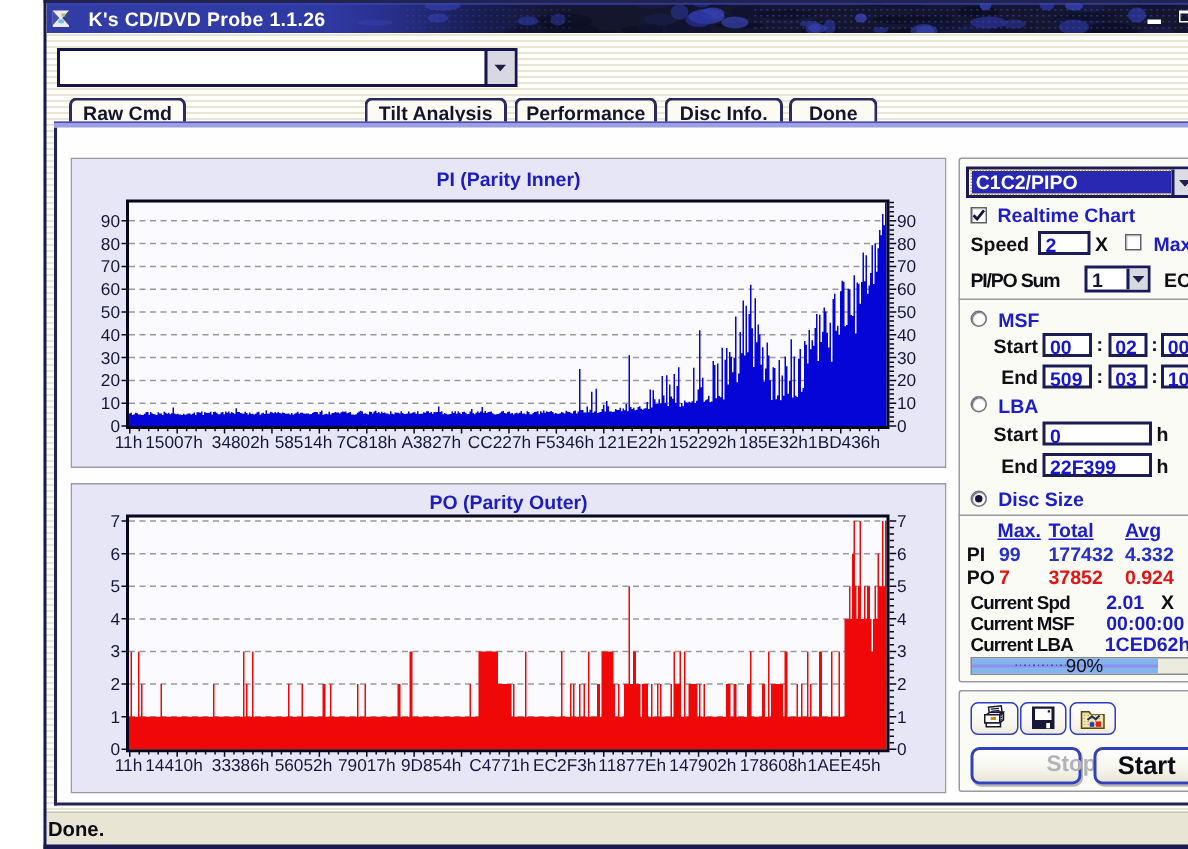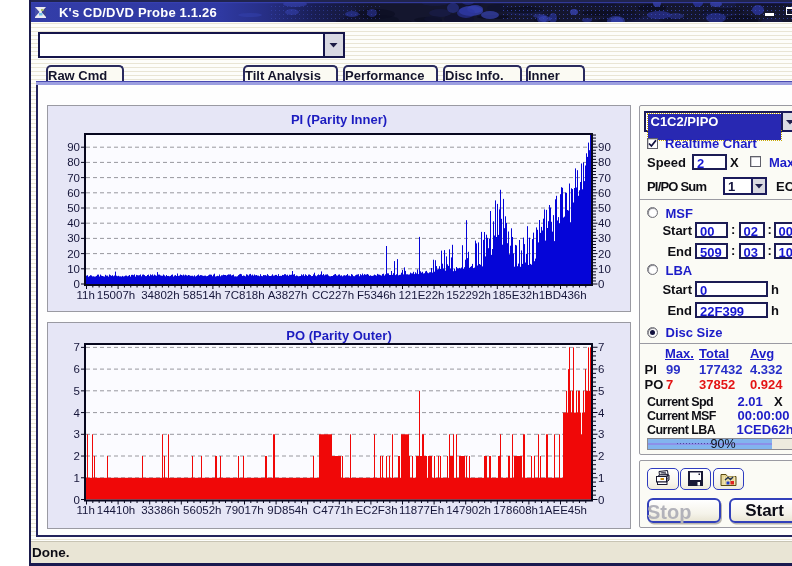--- a/index.html
+++ b/index.html
@@ -4,21 +4,21 @@
 body{width:792px;height:566px;overflow:hidden;font-family:"Liberation Sans",sans-serif}
 #win{position:relative;width:792px;height:566px;
   background:repeating-linear-gradient(180deg,#fdfdfa 0 3px,#e9e5d5 3px 4px);margin-left:29px;}
 .abs{position:absolute}
 .bold{font-weight:bold}
 .inp{position:absolute;border:2px solid #1c1c55;background:#fff;color:#1616d2;font-weight:bold;font-size:13px;line-height:13px;padding:1px 0 0 3px}
 .lbl{position:absolute;font-weight:bold;font-size:13px;color:#0e0e14;white-space:nowrap}
 .blbl{position:absolute;font-weight:bold;font-size:13px;color:#1c1cc8;white-space:nowrap}
 .grp{position:absolute;border:1px solid #9a9aa2;background:#fbfbf5;border-radius:2px}
 .tab{position:absolute;border:2px solid #2a2a5e;border-bottom:none;border-radius:5px 5px 0 0;
-  background:#fbfaf3;font-weight:bold;font-size:13px;color:#14142c;text-align:left}
+  background:#fbfaf3;font-weight:bold;font-size:13px;color:#14142c;text-align:center}
 .radio{position:absolute;width:11px;height:11px;border-radius:50%;background:#fff;border:1px solid #707078;box-shadow:inset 0.5px 0.5px 1px #40404a}
 .ibtn{position:absolute;width:32px;height:22.5px;border:1.5px solid #2e3cc0;border-radius:5px;background:linear-gradient(180deg,#ffffff 0,#f7f5ec 70%,#eeeadb 100%)}
 </style></head><body>
 <div id="win">
 <div class="abs" style="left:0;top:0;width:792px;height:2px;background:#20244e;z-index:9"></div>
     <div class="abs" style="left:0;top:0;width:2px;height:566px;background:#1a1a4a;z-index:9"></div>
     <div class="abs" style="left:790px;top:0;width:2px;height:566px;background:#1a1a4a;z-index:9"></div>
     <div class="abs" style="left:0;top:563px;width:792px;height:3px;background:#1a1a50;z-index:9"></div>
     <svg width="788" height="20" viewBox="0 0 788 20" style="position:absolute;left:2px;top:2px">
       <defs>
@@ -121,21 +121,21 @@
     </svg>
     <div class="abs" style="left:9px;top:32px;width:307px;height:26px;border:2px solid #15154a;background:#fff"></div>
     <div class="abs" style="left:294px;top:34px;width:20px;height:22px;background:#d8d8e2;border-left:2px solid #15154a"></div>
     <svg class="abs" style="left:300px;top:43px" width="9" height="5" viewBox="0 0 9 5">
       <path d="M0.5 0h8L4.5 4.5Z" fill="#1c1c44"></path>
     </svg>
     <div class="tab" style="left:17px;top:65px;width:78px;height:19px;line-height:17px;z-index:1">Raw Cmd</div>
     <div class="tab" style="left:214px;top:65px;width:95px;height:19px;line-height:17px;z-index:1">Tilt Analysis</div>
     <div class="tab" style="left:314px;top:65px;width:95px;height:19px;line-height:17px;z-index:1">Performance</div>
     <div class="tab" style="left:414px;top:65px;width:79px;height:19px;line-height:17px;z-index:1">Disc Info.</div>
-    <div class="tab" style="left:497px;top:65px;width:59px;height:19px;line-height:17px;z-index:1">Inner</div>
+    <div class="tab" style="left:497px;top:65px;width:59px;height:19px;line-height:17px;z-index:1">Done</div>
     <div class="abs" style="left:7px;top:80.5px;width:778.5px;height:4px;background:#9c9fe0;border-top:1px solid #4a4ab2;z-index:2"></div>
     <div class="abs" style="left:7px;top:84.5px;width:778.5px;height:452px;background:#fefefe;border-left:2px solid #23235c;border-right:2px solid #23235c;border-bottom:2px solid #23235c"></div>
     <svg width="584" height="207" viewBox="0 0 584 207" style="position:absolute;left:18px;top:105px">
       <rect x="0.5" y="0.5" width="583" height="206" fill="#e6e6f6" stroke="#9a9aa2"></rect>
       <text x="292" y="19" text-anchor="middle" font-family="Liberation Sans, sans-serif" font-size="13" font-weight="bold" fill="#1c1cc0">PI (Parity Inner)</text>
       <rect x="39" y="30" width="505" height="149" fill="#fbfbff"></rect>
       <path d="M39 163.8H544M39 148.6H544M39 133.4H544M39 118.2H544M39 103.0H544M39 87.8H544M39 72.6H544M39 57.4H544M39 42.2H544" stroke="#98989e" stroke-width="1" stroke-dasharray="4 3" fill="none"></path>
       <path d="M39.5 179V170.7M40.5 179V170.2M41.5 179V171.7M42.5 179V171.1M43.5 179V170.2M44.5 179V170.5M45.5 179V171.4M46.5 179V171.3M47.5 179V171.6M48.5 179V171.5M49.5 179V170.9M50.5 179V169.7M51.5 179V169.6M52.5 179V171.5M53.5 179V169.6M54.5 179V170.7M55.5 179V171.0M56.5 179V171.3M57.5 179V171.6M58.5 179V169.8M59.5 179V170.7M60.5 179V170.6M61.5 179V171.6M62.5 179V169.5M63.5 179V170.2M64.5 179V170.9M65.5 179V170.2M66.5 179V171.2M67.5 179V170.5M68.5 179V166.6M69.5 179V170.7M70.5 179V171.2M71.5 179V170.8M72.5 179V171.4M73.5 179V171.3M74.5 179V171.6M75.5 179V170.9M76.5 179V171.5M77.5 179V171.2M78.5 179V170.6M79.5 179V170.6M80.5 179V171.3M81.5 179V170.8M82.5 179V170.0M83.5 179V171.6M84.5 179V169.9M85.5 179V169.8M86.5 179V170.2M87.5 179V169.4M88.5 179V171.6M89.5 179V169.9M90.5 179V170.2M91.5 179V170.4M92.5 179V170.2M93.5 179V169.5M94.5 179V171.3M95.5 179V169.7M96.5 179V169.5M97.5 179V170.1M98.5 179V171.1M99.5 179V171.1M100.5 179V170.0M101.5 179V169.6M102.5 179V171.1M103.5 179V169.4M104.5 179V170.2M105.5 179V169.4M106.5 179V170.7M107.5 179V169.6M108.5 179V170.3M109.5 179V170.8M110.5 179V167.1M111.5 179V169.6M112.5 179V169.6M113.5 179V170.4M114.5 179V170.7M115.5 179V170.8M116.5 179V169.5M117.5 179V170.4M118.5 179V171.3M119.5 179V170.0M120.5 179V171.0M121.5 179V170.9M122.5 179V171.3M123.5 179V170.9M124.5 179V169.9M125.5 179V169.5M126.5 179V171.5M127.5 179V170.6M128.5 179V170.1M129.5 179V171.0M130.5 179V168.5M131.5 179V170.9M132.5 179V170.6M133.5 179V169.5M134.5 179V170.0M135.5 179V170.5M136.5 179V169.6M137.5 179V170.5M138.5 179V169.7M139.5 179V170.3M140.5 179V170.7M141.5 179V170.0M142.5 179V170.3M143.5 179V170.8M144.5 179V170.8M145.5 179V170.7M146.5 179V171.3M147.5 179V170.3M148.5 179V171.5M149.5 179V170.9M150.5 179V170.2M151.5 179V169.5M152.5 179V170.8M153.5 179V170.1M154.5 179V170.2M155.5 179V170.6M156.5 179V170.9M157.5 179V170.7M158.5 179V170.6M159.5 179V171.2M160.5 179V171.0M161.5 179V170.3M162.5 179V169.6M163.5 179V169.6M164.5 179V169.8M165.5 179V171.2M166.5 179V169.6M167.5 179V168.7M168.5 179V171.5M169.5 179V171.2M170.5 179V170.8M171.5 179V171.1M172.5 179V169.5M173.5 179V171.3M174.5 179V170.3M175.5 179V170.3M176.5 179V169.7M177.5 179V170.0M178.5 179V170.0M179.5 179V170.6M180.5 179V169.9M181.5 179V169.4M182.5 179V169.5M183.5 179V169.3M184.5 179V170.5M185.5 179V170.1M186.5 179V169.6M187.5 179V171.4M188.5 179V171.3M189.5 179V171.5M190.5 179V171.2M191.5 179V170.1M192.5 179V169.3M193.5 179V168.9M194.5 179V169.3M195.5 179V171.0M196.5 179V170.5M197.5 179V170.8M198.5 179V171.3M199.5 179V169.3M200.5 179V169.7M201.5 179V170.6M202.5 179V169.3M203.5 179V168.9M204.5 179V170.4M205.5 179V169.6M206.5 179V170.7M207.5 179V169.5M208.5 179V170.3M209.5 179V170.0M210.5 179V170.6M211.5 179V170.6M212.5 179V171.2M213.5 179V169.2M214.5 179V170.9M215.5 179V171.2M216.5 179V170.0M217.5 179V170.2M218.5 179V170.1M219.5 179V170.7M220.5 179V169.1M221.5 179V170.3M222.5 179V171.0M223.5 179V171.0M224.5 179V170.6M225.5 179V169.3M226.5 179V170.7M227.5 179V170.5M228.5 179V169.9M229.5 179V169.9M230.5 179V170.9M231.5 179V169.1M232.5 179V171.0M233.5 179V170.8M234.5 179V170.9M235.5 179V169.9M236.5 179V170.1M237.5 179V169.2M238.5 179V169.2M239.5 179V170.3M240.5 179V169.7M241.5 179V170.9M242.5 179V169.7M243.5 179V169.9M244.5 179V169.7M245.5 179V166.0M246.5 179V169.6M247.5 179V169.1M248.5 179V171.1M249.5 179V170.4M250.5 179V170.8M251.5 179V171.3M252.5 179V171.1M253.5 179V171.0M254.5 179V169.4M255.5 179V170.3M256.5 179V169.2M257.5 179V170.9M258.5 179V169.3M259.5 179V170.2M260.5 179V171.0M261.5 179V169.6M262.5 179V169.5M263.5 179V170.1M264.5 179V171.1M265.5 179V171.0M266.5 179V169.4M267.5 179V167.7M268.5 179V170.5M269.5 179V171.2M270.5 179V170.2M271.5 179V169.4M272.5 179V170.1M273.5 179V169.4M274.5 179V166.4M275.5 179V170.1M276.5 179V169.0M277.5 179V170.4M278.5 179V169.6M279.5 179V169.5M280.5 179V169.3M281.5 179V170.5M282.5 179V171.2M283.5 179V171.3M284.5 179V171.0M285.5 179V171.0M286.5 179V170.1M287.5 179V169.4M288.5 179V169.0M289.5 179V170.4M290.5 179V170.7M291.5 179V169.7M292.5 179V169.4M293.5 179V170.7M294.5 179V170.3M295.5 179V171.3M296.5 179V170.5M297.5 179V170.2M298.5 179V170.6M299.5 179V170.1M300.5 179V169.0M301.5 179V170.6M302.5 179V170.6M303.5 179V171.2M304.5 179V169.1M305.5 179V169.7M306.5 179V171.1M307.5 179V171.2M308.5 179V170.3M309.5 179V169.7M310.5 179V169.5M311.5 179V169.2M312.5 179V171.2M313.5 179V169.2M314.5 179V170.2M315.5 179V168.6M316.5 179V170.2M317.5 179V169.1M318.5 179V169.7M319.5 179V169.5M320.5 179V169.0M321.5 179V169.7M322.5 179V170.9M323.5 179V170.3M324.5 179V170.9M325.5 179V170.9M326.5 179V170.5M327.5 179V169.6M328.5 179V170.1M329.5 179V170.7M330.5 179V168.9M331.5 179V169.5M332.5 179V169.7M333.5 179V170.2M334.5 179V170.6M335.5 179V169.1M336.5 179V168.7M337.5 179V170.6M338.5 179V169.3M339.5 179V141.0M340.5 179V168.3M341.5 179V168.4M342.5 179V170.0M343.5 179V170.0M344.5 179V166.0M345.5 179V169.9M346.5 179V168.2M347.5 179V156.1M348.5 179V170.1M349.5 179V169.3M350.5 179V154.1M351.5 179V170.3M352.5 179V169.9M353.5 179V169.7M354.5 179V167.7M355.5 179V164.9M356.5 179V169.4M357.5 179V162.4M358.5 179V165.9M359.5 179V169.3M360.5 179V169.3M361.5 179V169.6M362.5 179V169.4M363.5 179V167.6M364.5 179V168.4M365.5 179V168.4M366.5 179V166.8M367.5 179V169.1M368.5 179V167.3M369.5 179V168.5M370.5 179V164.4M371.5 179V169.1M372.5 179V131.9M373.5 179V166.3M374.5 179V167.7M375.5 179V166.8M376.5 179V168.5M377.5 179V168.2M378.5 179V166.4M379.5 179V165.9M380.5 179V167.5M381.5 179V168.2M382.5 179V167.3M383.5 179V167.2M384.5 179V163.0M385.5 179V167.6M386.5 179V154.7M387.5 179V166.7M388.5 179V155.2M389.5 179V161.1M390.5 179V164.4M391.5 179V164.1M392.5 179V161.2M393.5 179V163.9M394.5 179V145.6M395.5 179V158.7M396.5 179V163.6M397.5 179V145.1M398.5 179V165.7M399.5 179V151.4M400.5 179V159.3M401.5 179V160.9M402.5 179V144.3M403.5 179V163.6M404.5 179V152.4M405.5 179V139.8M406.5 179V166.2M407.5 179V163.6M408.5 179V165.8M409.5 179V162.0M410.5 179V163.3M411.5 179V163.5M412.5 179V162.9M413.5 179V163.5M414.5 179V162.5M415.5 179V140.2M416.5 179V163.7M417.5 179V162.2M418.5 179V154.7M419.5 179V115.2M420.5 179V153.1M421.5 179V146.8M422.5 179V162.8M423.5 179V161.9M424.5 179V161.1M425.5 179V158.9M426.5 179V163.1M427.5 179V162.6M428.5 179V135.6M429.5 179V138.4M430.5 179V160.5M431.5 179V137.4M432.5 179V159.0M433.5 179V159.8M434.5 179V126.9M435.5 179V161.4M436.5 179V134.9M437.5 179V127.0M438.5 179V151.4M439.5 179V129.7M440.5 179V132.9M441.5 179V143.2M442.5 179V133.5M443.5 179V106.0M444.5 179V149.9M445.5 179V144.0M446.5 179V116.3M447.5 179V130.5M448.5 179V95.4M449.5 179V132.0M450.5 179V98.9M451.5 179V129.9M452.5 179V104.3M453.5 179V84.8M454.5 179V113.8M455.5 179V139.7M456.5 179V93.9M457.5 179V123.2M458.5 179V111.3M459.5 179V118.0M460.5 179V138.2M461.5 179V126.5M462.5 179V149.3M463.5 179V140.7M464.5 179V123.3M465.5 179V132.0M466.5 179V148.5M467.5 179V161.7M468.5 179V139.9M469.5 179V140.4M470.5 179V161.2M471.5 179V158.6M472.5 179V135.0M473.5 179V161.8M474.5 179V145.4M475.5 179V158.9M476.5 179V132.6M477.5 179V139.1M478.5 179V157.5M479.5 179V148.8M480.5 179V121.2M481.5 179V160.0M482.5 179V132.7M483.5 179V158.9M484.5 179V159.7M485.5 179V134.1M486.5 179V127.6M487.5 179V156.2M488.5 179V153.6M489.5 179V122.4M490.5 179V124.8M491.5 179V137.4M492.5 179V115.0M493.5 179V127.9M494.5 179V121.9M495.5 179V125.5M496.5 179V113.7M497.5 179V104.4M498.5 179V135.6M499.5 179V104.9M500.5 179V123.0M501.5 179V116.2M502.5 179V100.0M503.5 179V102.6M504.5 179V116.8M505.5 179V126.6M506.5 179V110.1M507.5 179V136.1M508.5 179V94.3M509.5 179V90.8M510.5 179V115.5M511.5 179V112.1M512.5 179V118.2M513.5 179V89.2M514.5 179V82.2M515.5 179V82.8M516.5 179V112.5M517.5 179V111.6M518.5 179V87.5M519.5 179V87.8M520.5 179V105.0M521.5 179V105.6M522.5 179V78.5M523.5 179V117.3M524.5 179V83.3M525.5 179V84.1M526.5 179V97.5M527.5 179V83.0M528.5 179V63.4M529.5 179V82.5M530.5 179V65.2M531.5 179V90.8M532.5 179V85.3M533.5 179V77.0M534.5 179V58.5M535.5 179V84.3M536.5 179V57.4M537.5 179V76.1M538.5 179V60.5M539.5 179V48.3M540.5 179V51.9M541.5 179V37.6M542.5 179V45.2M543.5 179V30.0" stroke="#0505d8" stroke-width="1" fill="none"></path>
       <rect x="38" y="29" width="507" height="151" fill="none" stroke="#07071e" stroke-width="2"></rect>
       <path d="M39.50 180.0V184.0M45.82 180.0V182.5M52.14 180.0V182.5M58.46 180.0V182.5M64.78 180.0V182.5M71.10 180.0V184.0M77.42 180.0V182.5M83.74 180.0V182.5M90.06 180.0V182.5M96.38 180.0V182.5M102.70 180.0V184.0M109.02 180.0V182.5M115.34 180.0V182.5M121.66 180.0V182.5M127.98 180.0V182.5M134.30 180.0V184.0M140.62 180.0V182.5M146.94 180.0V182.5M153.26 180.0V182.5M159.58 180.0V182.5M165.90 180.0V184.0M172.22 180.0V182.5M178.54 180.0V182.5M184.86 180.0V182.5M191.18 180.0V182.5M197.50 180.0V184.0M203.82 180.0V182.5M210.14 180.0V182.5M216.46 180.0V182.5M222.78 180.0V182.5M229.10 180.0V184.0M235.42 180.0V182.5M241.74 180.0V182.5M248.06 180.0V182.5M254.38 180.0V182.5M260.70 180.0V184.0M267.02 180.0V182.5M273.34 180.0V182.5M279.66 180.0V182.5M285.98 180.0V182.5M292.30 180.0V184.0M298.62 180.0V182.5M304.94 180.0V182.5M311.26 180.0V182.5M317.58 180.0V182.5M323.90 180.0V184.0M330.22 180.0V182.5M336.54 180.0V182.5M342.86 180.0V182.5M349.18 180.0V182.5M355.50 180.0V184.0M361.82 180.0V182.5M368.14 180.0V182.5M374.46 180.0V182.5M380.78 180.0V182.5M387.10 180.0V184.0M393.42 180.0V182.5M399.74 180.0V182.5M406.06 180.0V182.5M412.38 180.0V182.5M418.70 180.0V184.0M425.02 180.0V182.5M431.34 180.0V182.5M437.66 180.0V182.5M443.98 180.0V182.5M450.30 180.0V184.0M456.62 180.0V182.5M462.94 180.0V182.5M469.26 180.0V182.5M475.58 180.0V182.5M481.90 180.0V184.0M488.22 180.0V182.5M494.54 180.0V182.5M500.86 180.0V182.5M507.18 180.0V182.5M513.50 180.0V184.0M519.82 180.0V182.5M526.14 180.0V182.5M532.46 180.0V182.5M538.78 180.0V182.5M546 179.00H550.50M546 175.96H549.00M546 172.92H549.00M546 169.88H549.00M546 166.84H549.00M546 163.80H550.50M546 160.76H549.00M546 157.72H549.00M546 154.68H549.00M546 151.64H549.00M546 148.60H550.50M546 145.56H549.00M546 142.52H549.00M546 139.48H549.00M546 136.44H549.00M546 133.40H550.50M546 130.36H549.00M546 127.32H549.00M546 124.28H549.00M546 121.24H549.00M546 118.20H550.50M546 115.16H549.00M546 112.12H549.00M546 109.08H549.00M546 106.04H549.00M546 103.00H550.50M546 99.96H549.00M546 96.92H549.00M546 93.88H549.00M546 90.84H549.00M546 87.80H550.50M546 84.76H549.00M546 81.72H549.00M546 78.68H549.00M546 75.64H549.00M546 72.60H550.50M546 69.56H549.00M546 66.52H549.00M546 63.48H549.00M546 60.44H549.00M546 57.40H550.50M546 54.36H549.00M546 51.32H549.00M546 48.28H549.00M546 45.24H549.00M546 42.20H550.50M546 39.16H549.00M546 36.12H549.00M546 33.08H549.00M546 30.04H549.00M38 179.00H34M38 163.80H34M38 148.60H34M38 133.40H34M38 118.20H34M38 103.00H34M38 87.80H34M38 72.60H34M38 57.40H34M38 42.20H34" stroke="#07071e" stroke-width="1" fill="none"></path>
@@ -211,21 +211,21 @@
         <text x="421.6" y="192.0" text-anchor="middle">147902h</text>
         <text x="468.6" y="192.0" text-anchor="middle">178608h</text>
         <text x="515.7" y="192.0" text-anchor="middle">1AEE45h</text>
       </g>
     </svg>
     <div class="grp" style="left:610px;top:105px;width:167.5px;height:350px"></div>
     <div class="abs" style="left:610px;top:199px;width:167.5px;height:1px;background:#9a9aa2"></div>
     <div class="abs" style="left:610px;top:343px;width:167.5px;height:1px;background:#9a9aa2"></div>
     <div class="grp" style="left:610px;top:460px;width:167.5px;height:67.5px"></div>
     <div class="abs" style="left:615px;top:111px;width:157px;height:21px;border:2px solid #1a1a5a;background:#fff"></div>
-    <div class="abs" style="left:618.5px;top:114px;width:133px;height:26px;background:#2828b2;outline:1px dotted #c8a800;color:#fff;font-weight:bold;font-size:13px;line-height:15px;padding-left:3px">C1C2/PIPO</div>
+    <div class="abs" style="left:618.5px;top:114px;width:133px;height:15px;background:#2828b2;outline:1px dotted #c8a800;color:#fff;font-weight:bold;font-size:13px;line-height:15px;padding-left:3px">C1C2/PIPO</div>
     <div class="abs" style="left:751.5px;top:113px;width:18.5px;height:17px;background:#dcdce4;border-left:2px solid #1a1a5a"></div>
     <svg class="abs" style="left:756.5px;top:119.5px" width="8" height="5" viewBox="0 0 8 5">
       <path d="M0 0h8L4 4.5Z" fill="#20204e"></path>
     </svg>
     <div class="abs" style="left:617.5px;top:137.5px;width:11px;height:11px;background:#fff;border:1px solid #60606a;box-shadow:inset 0.5px 0.5px 0 #9a9aa0"></div>
     <svg class="abs" style="left:619px;top:139px" width="9" height="9" viewBox="0 0 9 9">
       <path d="M1 4.5L3.4 7L8 1.2" stroke="#12123e" stroke-width="1.8" fill="none"></path>
     </svg>
     <div class="blbl" style="left:636px;top:136px">Realtime Chart</div>
     <div class="lbl" style="left:618px;top:155px">Speed</div>
@@ -313,17 +313,17 @@
     </svg>
     <svg class="abs" style="left:691px;top:470.5px" width="17" height="16" viewBox="0 0 17 16">
       <path d="M1 3.5 h5l1.5 2H16v9H1z" fill="#e8d89a" stroke="#5a4a10" stroke-width="1"></path>
       <rect x="2" y="5.5" width="13" height="8" fill="#f2e6b4"></rect>
       <path d="M2.5 6 h12 M2.5 8 h12 M2.5 10h12 M2.5 12h12" stroke="#c8a850" stroke-width="0.8" stroke-dasharray="1 1.5"></path>
       <path d="M5 9l3-2.5 2.5 2L13 6" stroke="#203050" stroke-width="1.4" fill="none"></path>
       <rect x="6.5" y="10.5" width="3" height="3" fill="#2038c8"></rect>
       <rect x="10.5" y="10" width="3.5" height="3.5" fill="#e02020"></rect>
     </svg>
     <div class="abs" style="left:618px;top:497.5px;width:73.5px;height:25px;border:2px solid #3240ba;border-radius:6px;background:linear-gradient(180deg,#ffffff 0,#f5f3ea 65%,#e9e5d4 100%);box-shadow:1px 1.5px 0 #b8b4ac"></div>
-    <div class="abs bold" style="left:618px;top:501px;width:84px;text-align:left;font-size:20px;color:#b2b2ba">Stop</div>
+    <div class="abs bold" style="left:618px;top:501px;width:84px;text-align:right;font-size:15px;color:#b2b2ba">Stop</div>
     <div class="abs" style="left:699.5px;top:497.5px;width:72px;height:25px;border:2px solid #3240ba;border-radius:6px;background:linear-gradient(180deg,#ffffff 0,#f5f3ea 65%,#e9e5d4 100%);box-shadow:1px 1.5px 0 #b8b4ac"></div>
     <div class="abs bold" style="left:699.5px;top:501px;width:72px;text-align:center;font-size:17px;color:#0c0c16">Start</div>
     <div class="abs" style="left:2px;top:541px;width:788px;height:22px;background:#e9e5d5;border-top:1px solid #c8c4b4"></div>
     <div class="abs bold" style="left:3px;top:545px;font-size:13.5px;color:#0c0c14">Done.</div>
   </div>
 </body></html>

